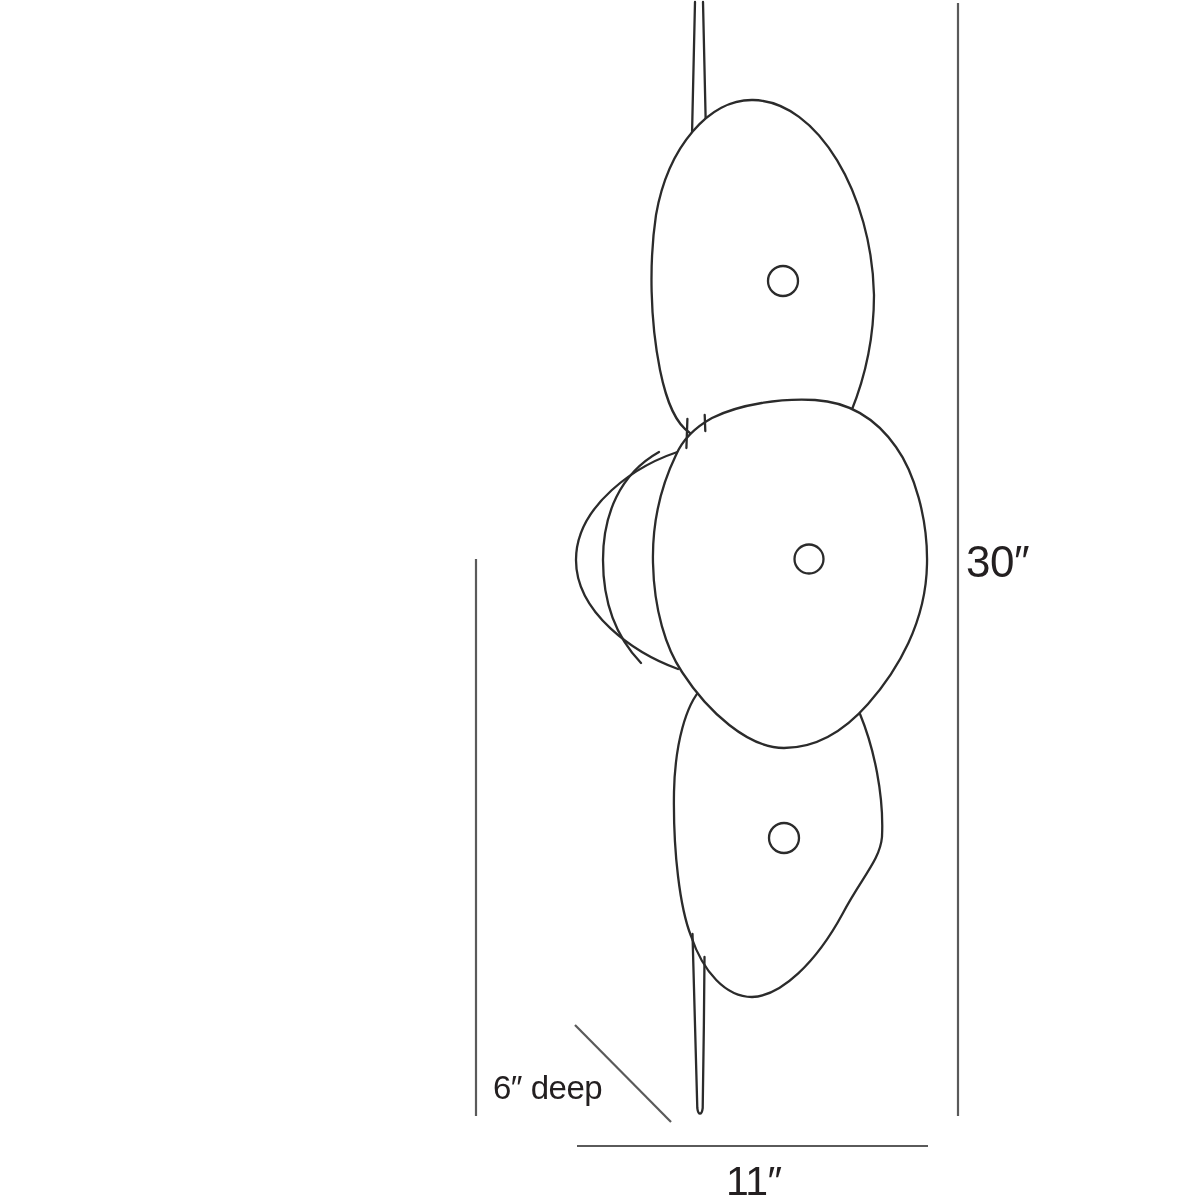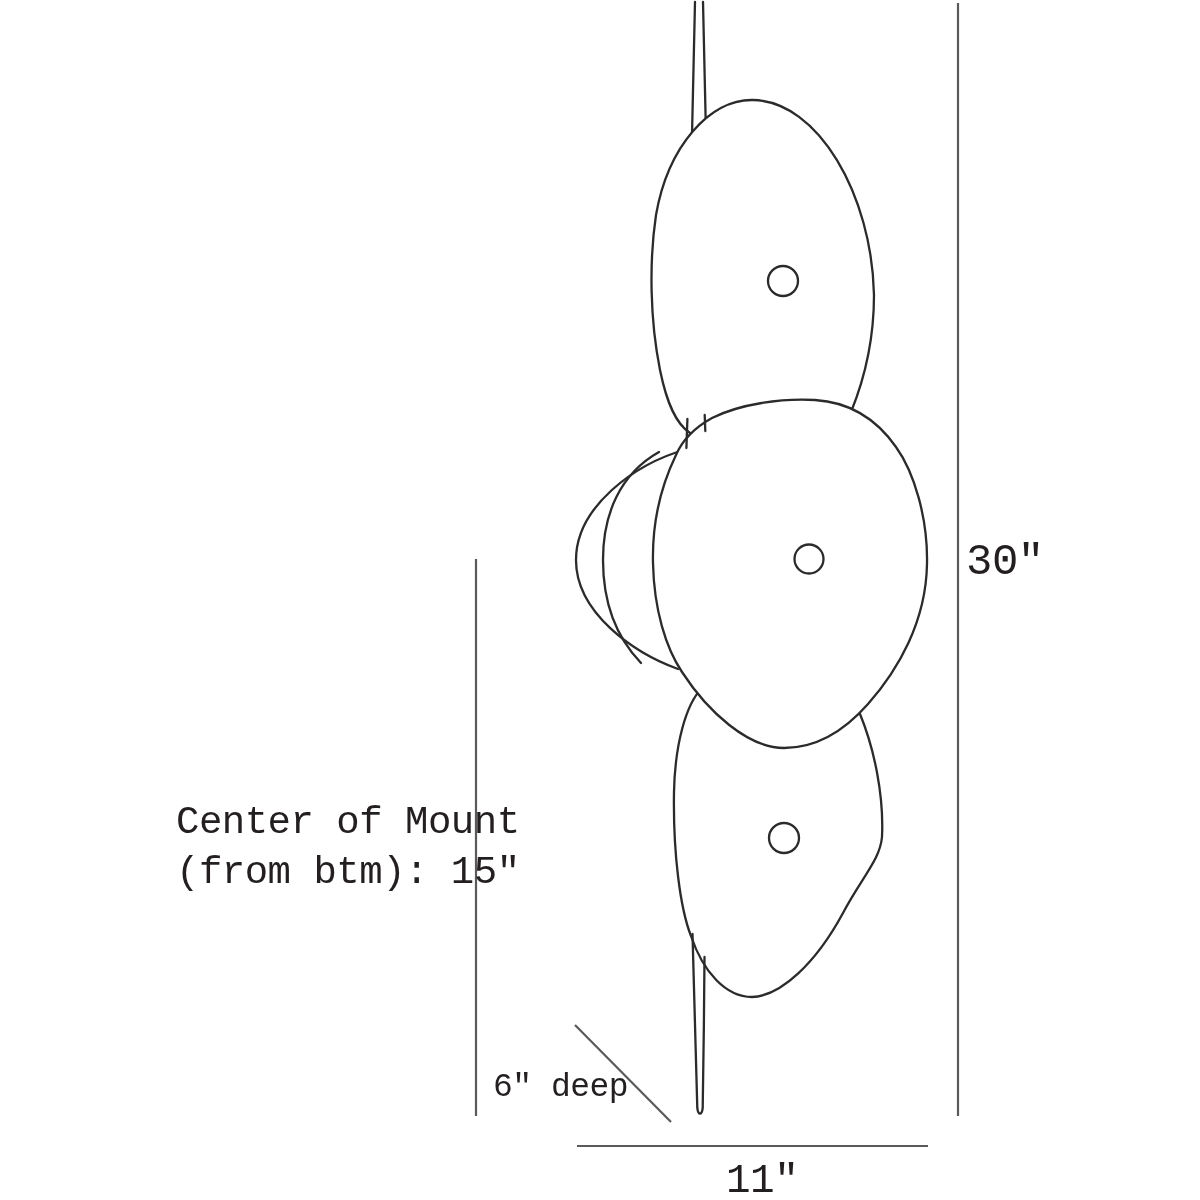--- a/index.html
+++ b/index.html
@@ -1,21 +1,21 @@
 <!DOCTYPE html>
 <html><head>
 <meta charset="utf-8">
 <style>
   html,body{margin:0;padding:0;background:#fff;}
   .canvas{
     position:relative;
     width:1200px;height:1200px;
     background:#ffffff;
     overflow:hidden;
-    font-family:Liberation Mono, monospace;
+    font-family:Liberation Sans, sans-serif;
   }
   .label{
     position:absolute;
     color:#231f20;
     letter-spacing:-0.5px;
     white-space:nowrap;
     line-height:1;
   }
   .label-height{left:966px;top:540px;font-size:44px;}
   .label-mount{left:176px;top:798px;font-size:39px;line-height:50px;}
@@ -81,22 +81,18 @@
     <g fill="none" stroke="#5a5a5a" stroke-width="2.2" stroke-linecap="butt">
       <path d="M958,3 L958,1116"></path>
       <path d="M476,559 L476,1116"></path>
       <path d="M577,1146 L928,1146"></path>
       <path d="M575,1025 L671,1122"></path>
     </g>
   </svg>
 
   <div class="label label-height">30″</div>
 
-  <div class="label label-mount">
-    <div>Center of Mount</div>
-    <div>(from btm): 15″</div>
-  </div>
 
   <div class="label label-depth">6″ deep</div>
 
   <div class="label label-width">11″</div>
 
 </div>
 
 </body></html>

